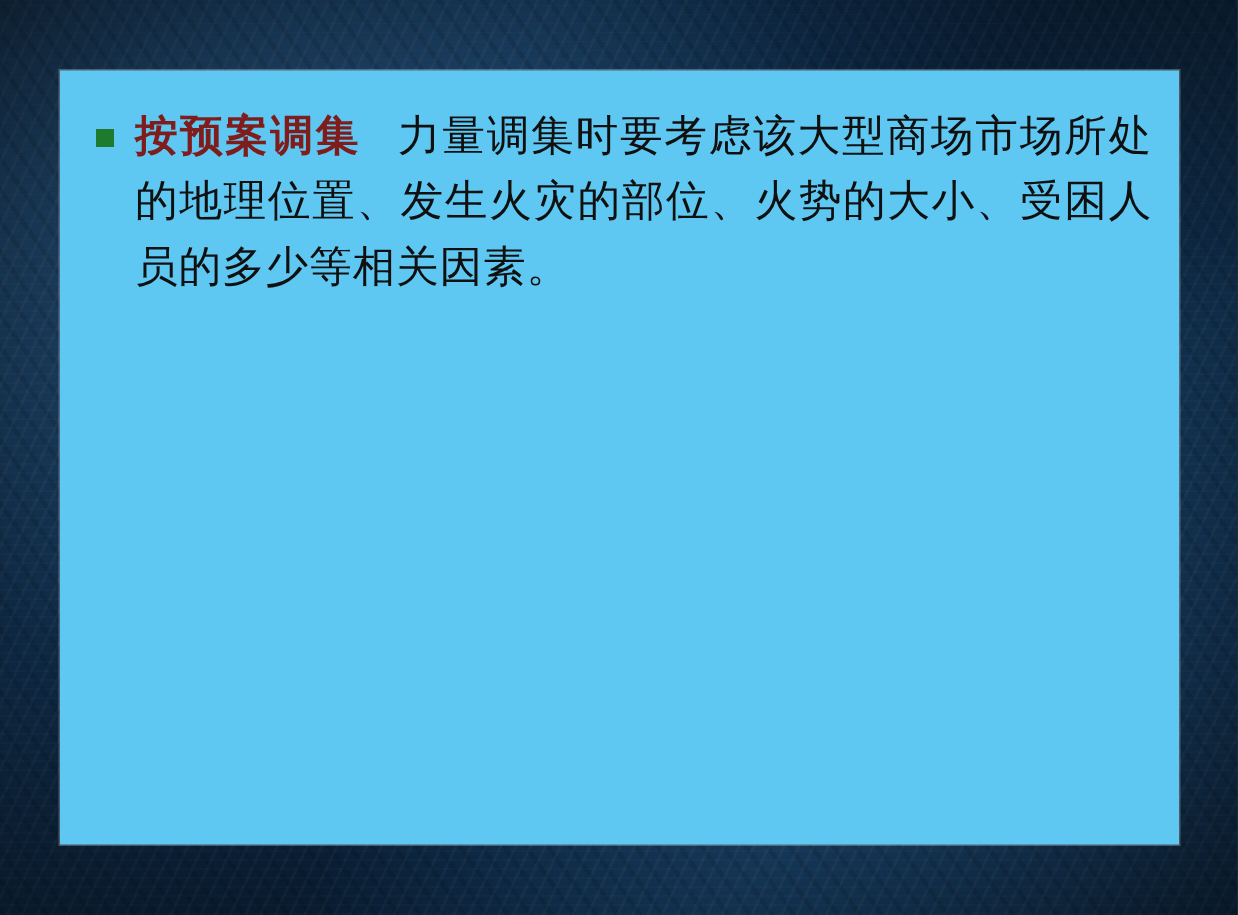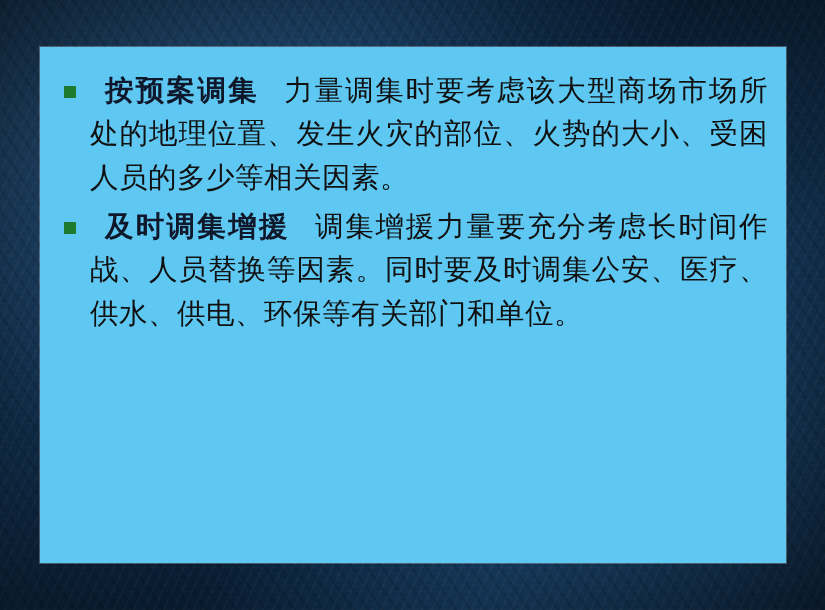--- a/index.html
+++ b/index.html
@@ -68,46 +68,39 @@
   .bullet-text {
     flex: 1 1 auto;
     font-family: "DejaVu Serif", "Liberation Serif", serif;
     font-size: 28.5px;
     line-height: 1.52;
     color: #101010;
     text-align: justify;
     letter-spacing: 0.5px;
   }
   .lead {
-    color: #0f172a;
+    color: #7f1d1d;
     font-weight: 700;
     letter-spacing: 1px;
-    margin-left: 15px;
   }
   .gap {
     display: inline-block;
     width: 24px;
   }
 </style>
 </head>
 <body>
 
 <div id="slide">
 
   <div id="content-panel">
 
     <div class="bullet-row">
       <span class="bullet-marker"></span>
       <div class="bullet-text">
         <span class="lead">按预案调集</span><span class="gap"></span><span>力量调集时要考虑该大型商场市场所处的地理位置、发生火灾的部位、火势的大小、受困人员的多少等相关因素。</span>
       </div>
     </div>
 
-    <div class="bullet-row">
-      <span class="bullet-marker"></span>
-      <div class="bullet-text">
-        <span class="lead">及时调集增援</span><span class="gap"></span><span>调集增援力量要充分考虑长时间作战、人员替换等因素。同时要及时调集公安、医疗、供水、供电、环保等有关部门和单位。</span>
-      </div>
-    </div>
 
 
   </div>
 </div>
 
 </body></html>

